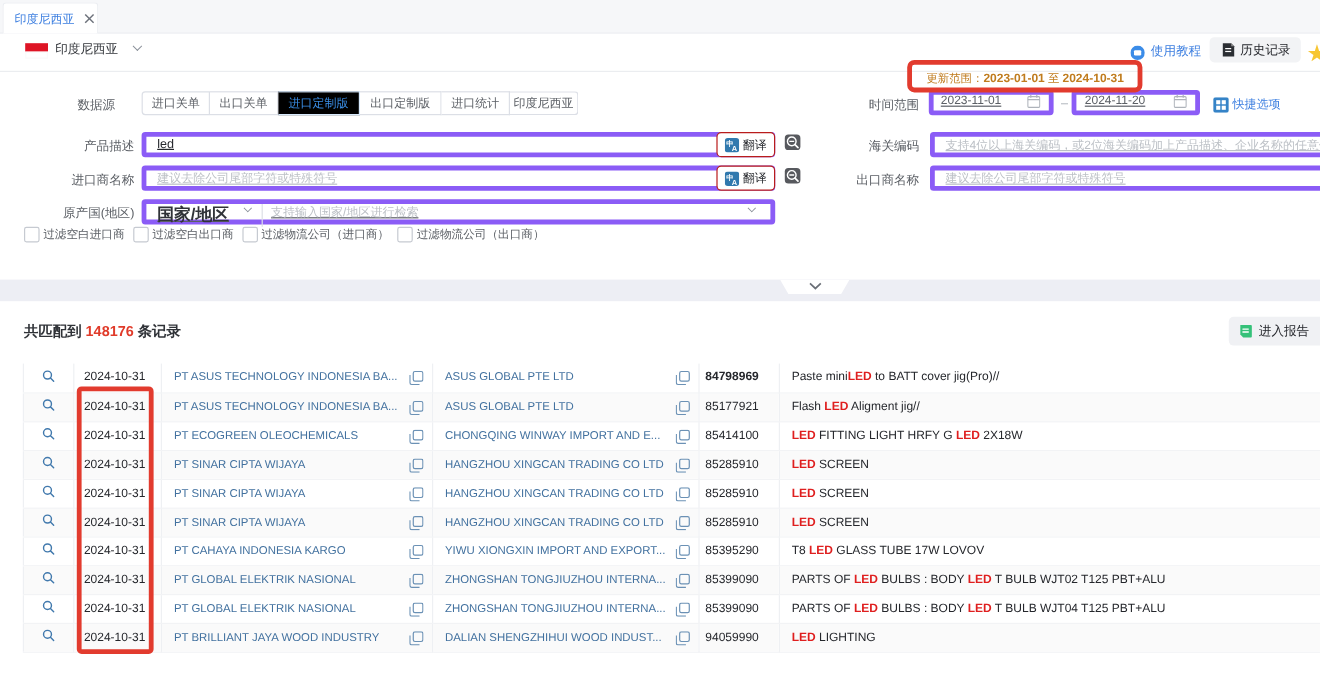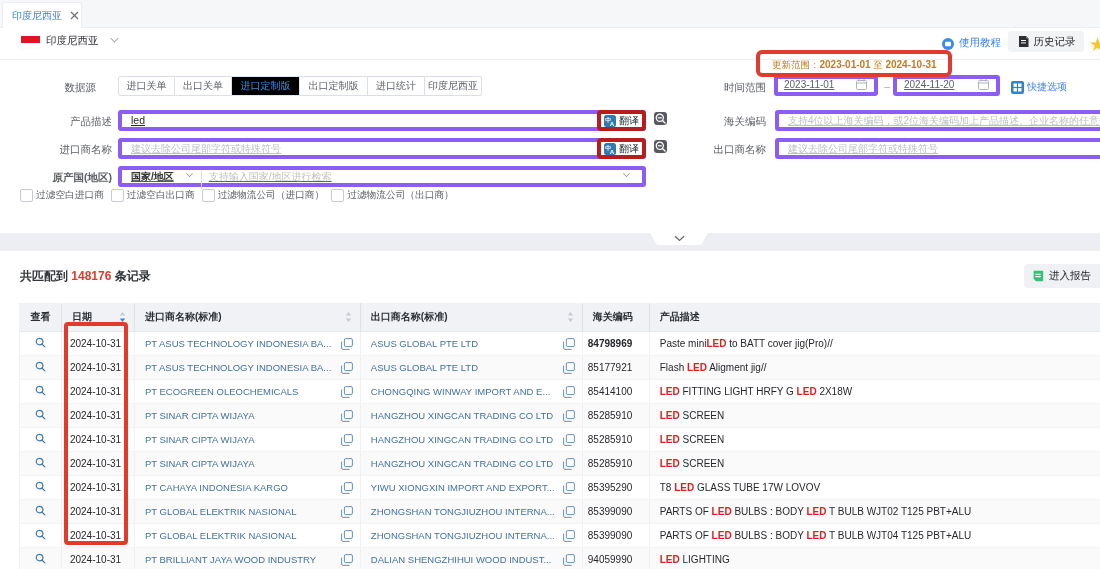--- a/index.html
+++ b/index.html
@@ -44,21 +44,21 @@
 .seg div { border:1px solid #dcdfe6; border-left:none; background:#fff; color:#5c6066;
   font-size:10px; display:flex; align-items:center; justify-content:center; }
 .seg div:first-child { border-left:1px solid #dcdfe6; border-radius:3px 0 0 3px; }
 .seg div:last-child { border-radius:0 3px 3px 0; }
 .seg .on { background:#000000; color:#3a8ee6; border-color:#d7e9fc; }
 
 .inp { position:absolute; border:4px solid #8b5cf6; border-radius:3px; background:#fff;
   font-size:10px; color:#5c6066; display:flex; align-items:flex-start; white-space:nowrap;text-decoration:underline; }
 .ph { color:#bcc0c6; }
 .trans { position:absolute; display:flex; align-items:center; color:#25272c; font-size:10px; z-index:3;
-  background:#fff; border:4px solid #b91c1c; border-radius:4px; width:49px; height:21px; justify-content:center; }
+  background:#fff; border:1px solid #b91c1c; border-radius:4px; width:49px; height:21px; justify-content:center; }
 .blue { color:#3d7fe0 !important; background:none !important; border:none !important; width:auto !important; height:auto !important; }
 .trans svg { margin-right:3px; }
 .zoomout { position:absolute; width:13px; height:13px; background:#57595e; border-radius:3px;
   display:flex; align-items:center; justify-content:center; }
 .cal { margin-left:auto; margin-right:7px; }
 
 .cbrow { position:absolute; top:189px; left:20px; font-size:9.7px; color:#5c6066; display:flex; align-items:center; }
 .cb { width:13px; height:13px; border:1px solid #c6cad1; border-radius:2px; background:#fff;
   display:inline-block; margin-right:3px; flex:none; }
 
@@ -171,23 +171,23 @@
 <div class="zoomout" style="left:654px; top:140px;">
     <svg width="11" height="11" viewBox="0 0 11 11">
       <circle cx="4.8" cy="4.8" r="3.6" fill="none" stroke="#fff" stroke-width="1.2"></circle>
       <line x1="2.8" y1="4.8" x2="6.8" y2="4.8" stroke="#fff" stroke-width="1.2"></line>
       <line x1="7.5" y1="7.5" x2="10" y2="10" stroke="#fff" stroke-width="1.4" stroke-linecap="round"></line>
     </svg>
   </div>
 <div class="label" style="left:690px; top:143px; width:76px;">出口商名称</div>
 <div class="inp ph" style="left:775px; top:138px; width:460px; height:21px; padding-left:9px;">建议去除公司尾部字符或特殊符号</div>
 
-<div class="label" style="left:40px; top:171px; width:72px;font-weight:bold;">原产国(地区)</div>
+<div class="label" style="left:40px; top:171px; width:72px;">原产国(地区)</div>
 <div class="inp" style="left:118px; top:166px; width:528px; height:21px;">
-  <span style="padding-left:9px; font-weight:bold; font-size:10px; color:#303338;">国家/地区</span>
+  <span style="padding-left:9px; font-weight:bold; font-size:14px; color:#303338;">国家/地区</span>
     <span class="caret" style="margin-left:12px; transform:rotate(45deg) scale(.7);"></span>
   <span style="border-left:1px solid #dcdfe6; height:19px; margin-left:8px;"></span>
   <span class="ph" style="padding-left:7px;">支持输入国家/地区进行检索</span>
   <span class="caret" style="margin-left:auto; margin-right:12px; transform:rotate(45deg) scale(.7);"></span>
 </div>
 
 <div class="cbrow">
   <span class="cb"></span>过滤空白进口商
   <span class="cb" style="margin-left:7px;"></span>过滤空白出口商
   <span class="cb" style="margin-left:7px;"></span>过滤物流公司（进口商）
@@ -211,37 +211,20 @@
 <table class="grid">
   <colgroup>
       <col style="width:42px">
       <col style="width:73px">
       <col style="width:226px">
       <col style="width:222px">
       <col style="width:67px">
       <col style="width:451px">
     </colgroup>
   <tbody>
-      <tr>
-    <th style="text-align:center; padding:0;">查看</th>
-    <th>日期<svg class="sort" width="7" height="12" viewBox="0 0 9 14">
-            <path d="M4.5 0.5 8 5H1z" fill="#c6cad1"></path>
-            <path d="M4.5 13.5 1 9h7z" fill="#3d7fe0"></path>
-          </svg></th>
-    <th>进口商名称(标准)<svg class="sort" width="7" height="12" viewBox="0 0 9 14">
-            <path d="M4.5 0.5 8 5H1z" fill="#c6cad1"></path>
-            <path d="M4.5 13.5 1 9h7z" fill="#c6cad1"></path>
-          </svg></th>
-    <th>出口商名称(标准)<svg class="sort" width="7" height="12" viewBox="0 0 9 14">
-            <path d="M4.5 0.5 8 5H1z" fill="#c6cad1"></path>
-            <path d="M4.5 13.5 1 9h7z" fill="#c6cad1"></path>
-          </svg></th>
-    <th>海关编码</th>
-    <th style="border-right:none;">产品描述</th>
-  </tr>
   <tr>
     <td style="text-align:center; padding:0;"><svg width="11" height="11" viewBox="0 0 12 12">
             <circle cx="5" cy="5" r="3.6" fill="none" stroke="#4179ad" stroke-width="1.3"></circle>
             <line x1="7.7" y1="7.7" x2="10.6" y2="10.6" stroke="#4179ad" stroke-width="1.3" stroke-linecap="round"></line>
           </svg></td>
     <td style="padding-left:8px;">2024-10-31</td>
     <td class="lnk">PT ASUS TECHNOLOGY INDONESIA BA...<svg class="copyic" width="12" height="12" viewBox="0 0 12 12">
             <rect x="3.4" y="0.6" width="8" height="8" rx="1.4" fill="none" stroke="#6b91b5" stroke-width="1"></rect>
             <path d="M8.6 11.4H2a1.4 1.4 0 0 1-1.4-1.4V3.6" fill="none" stroke="#6b91b5" stroke-width="1"></path>
           </svg></td>

